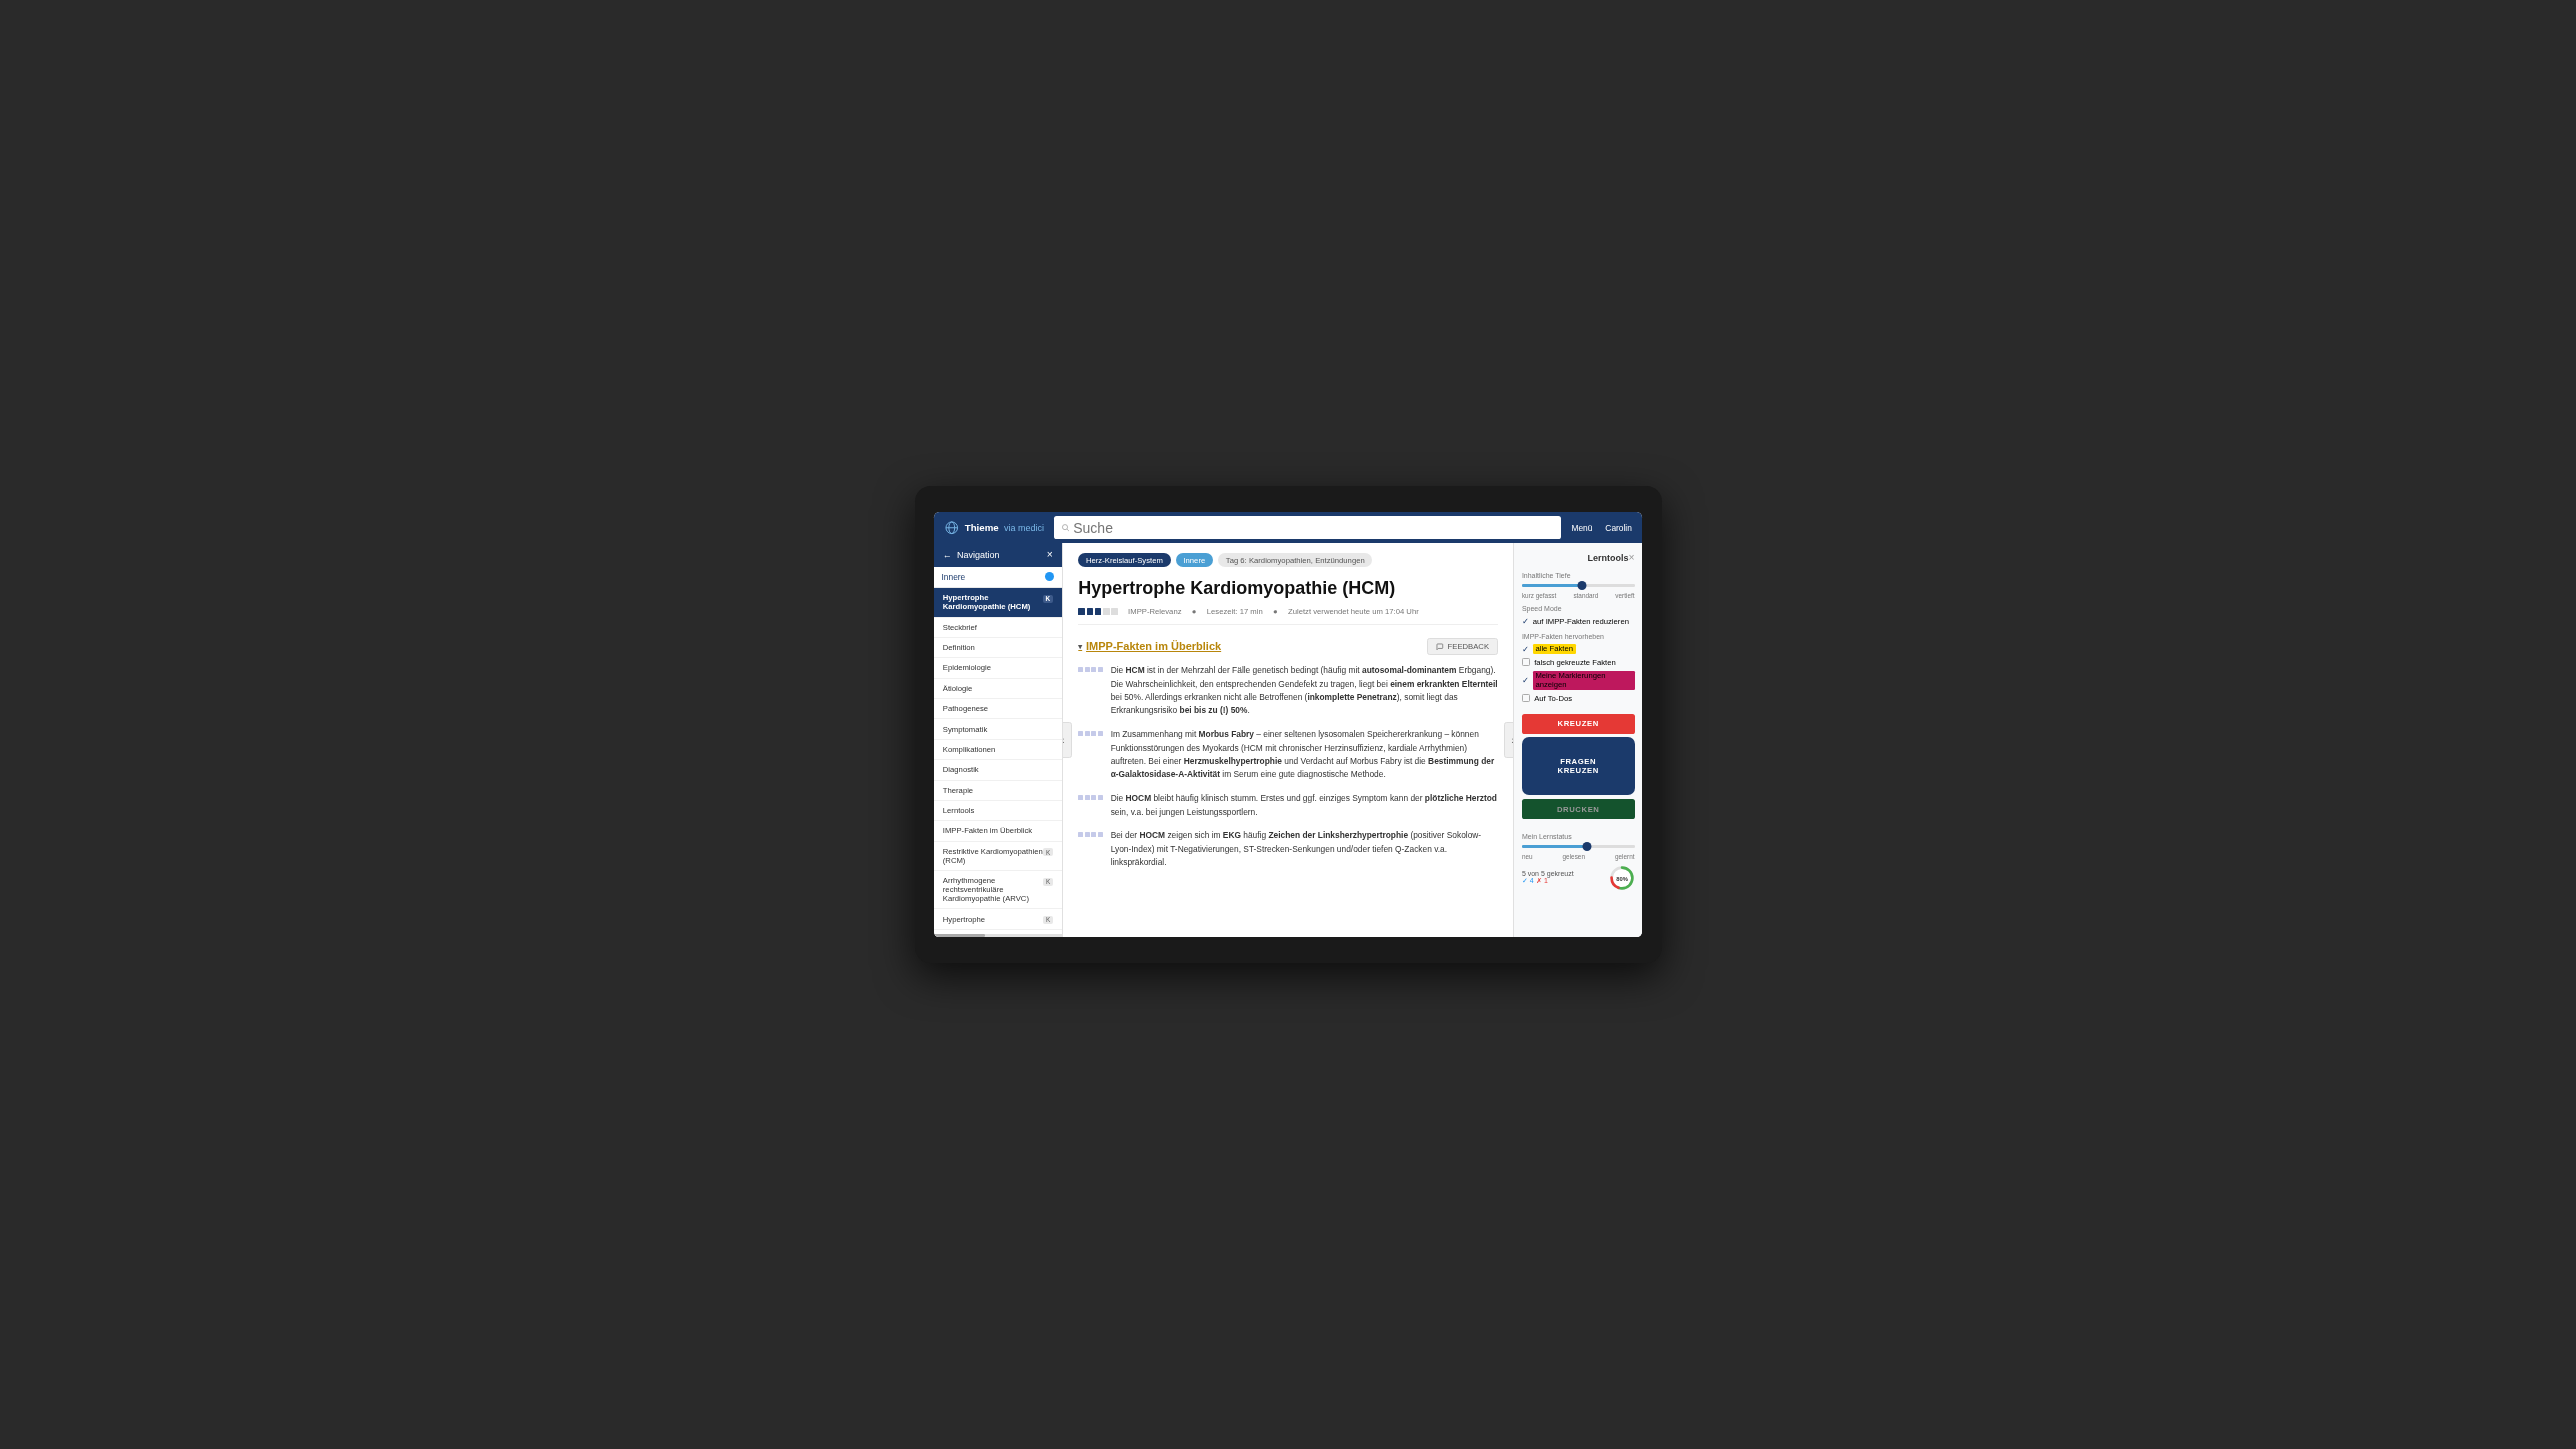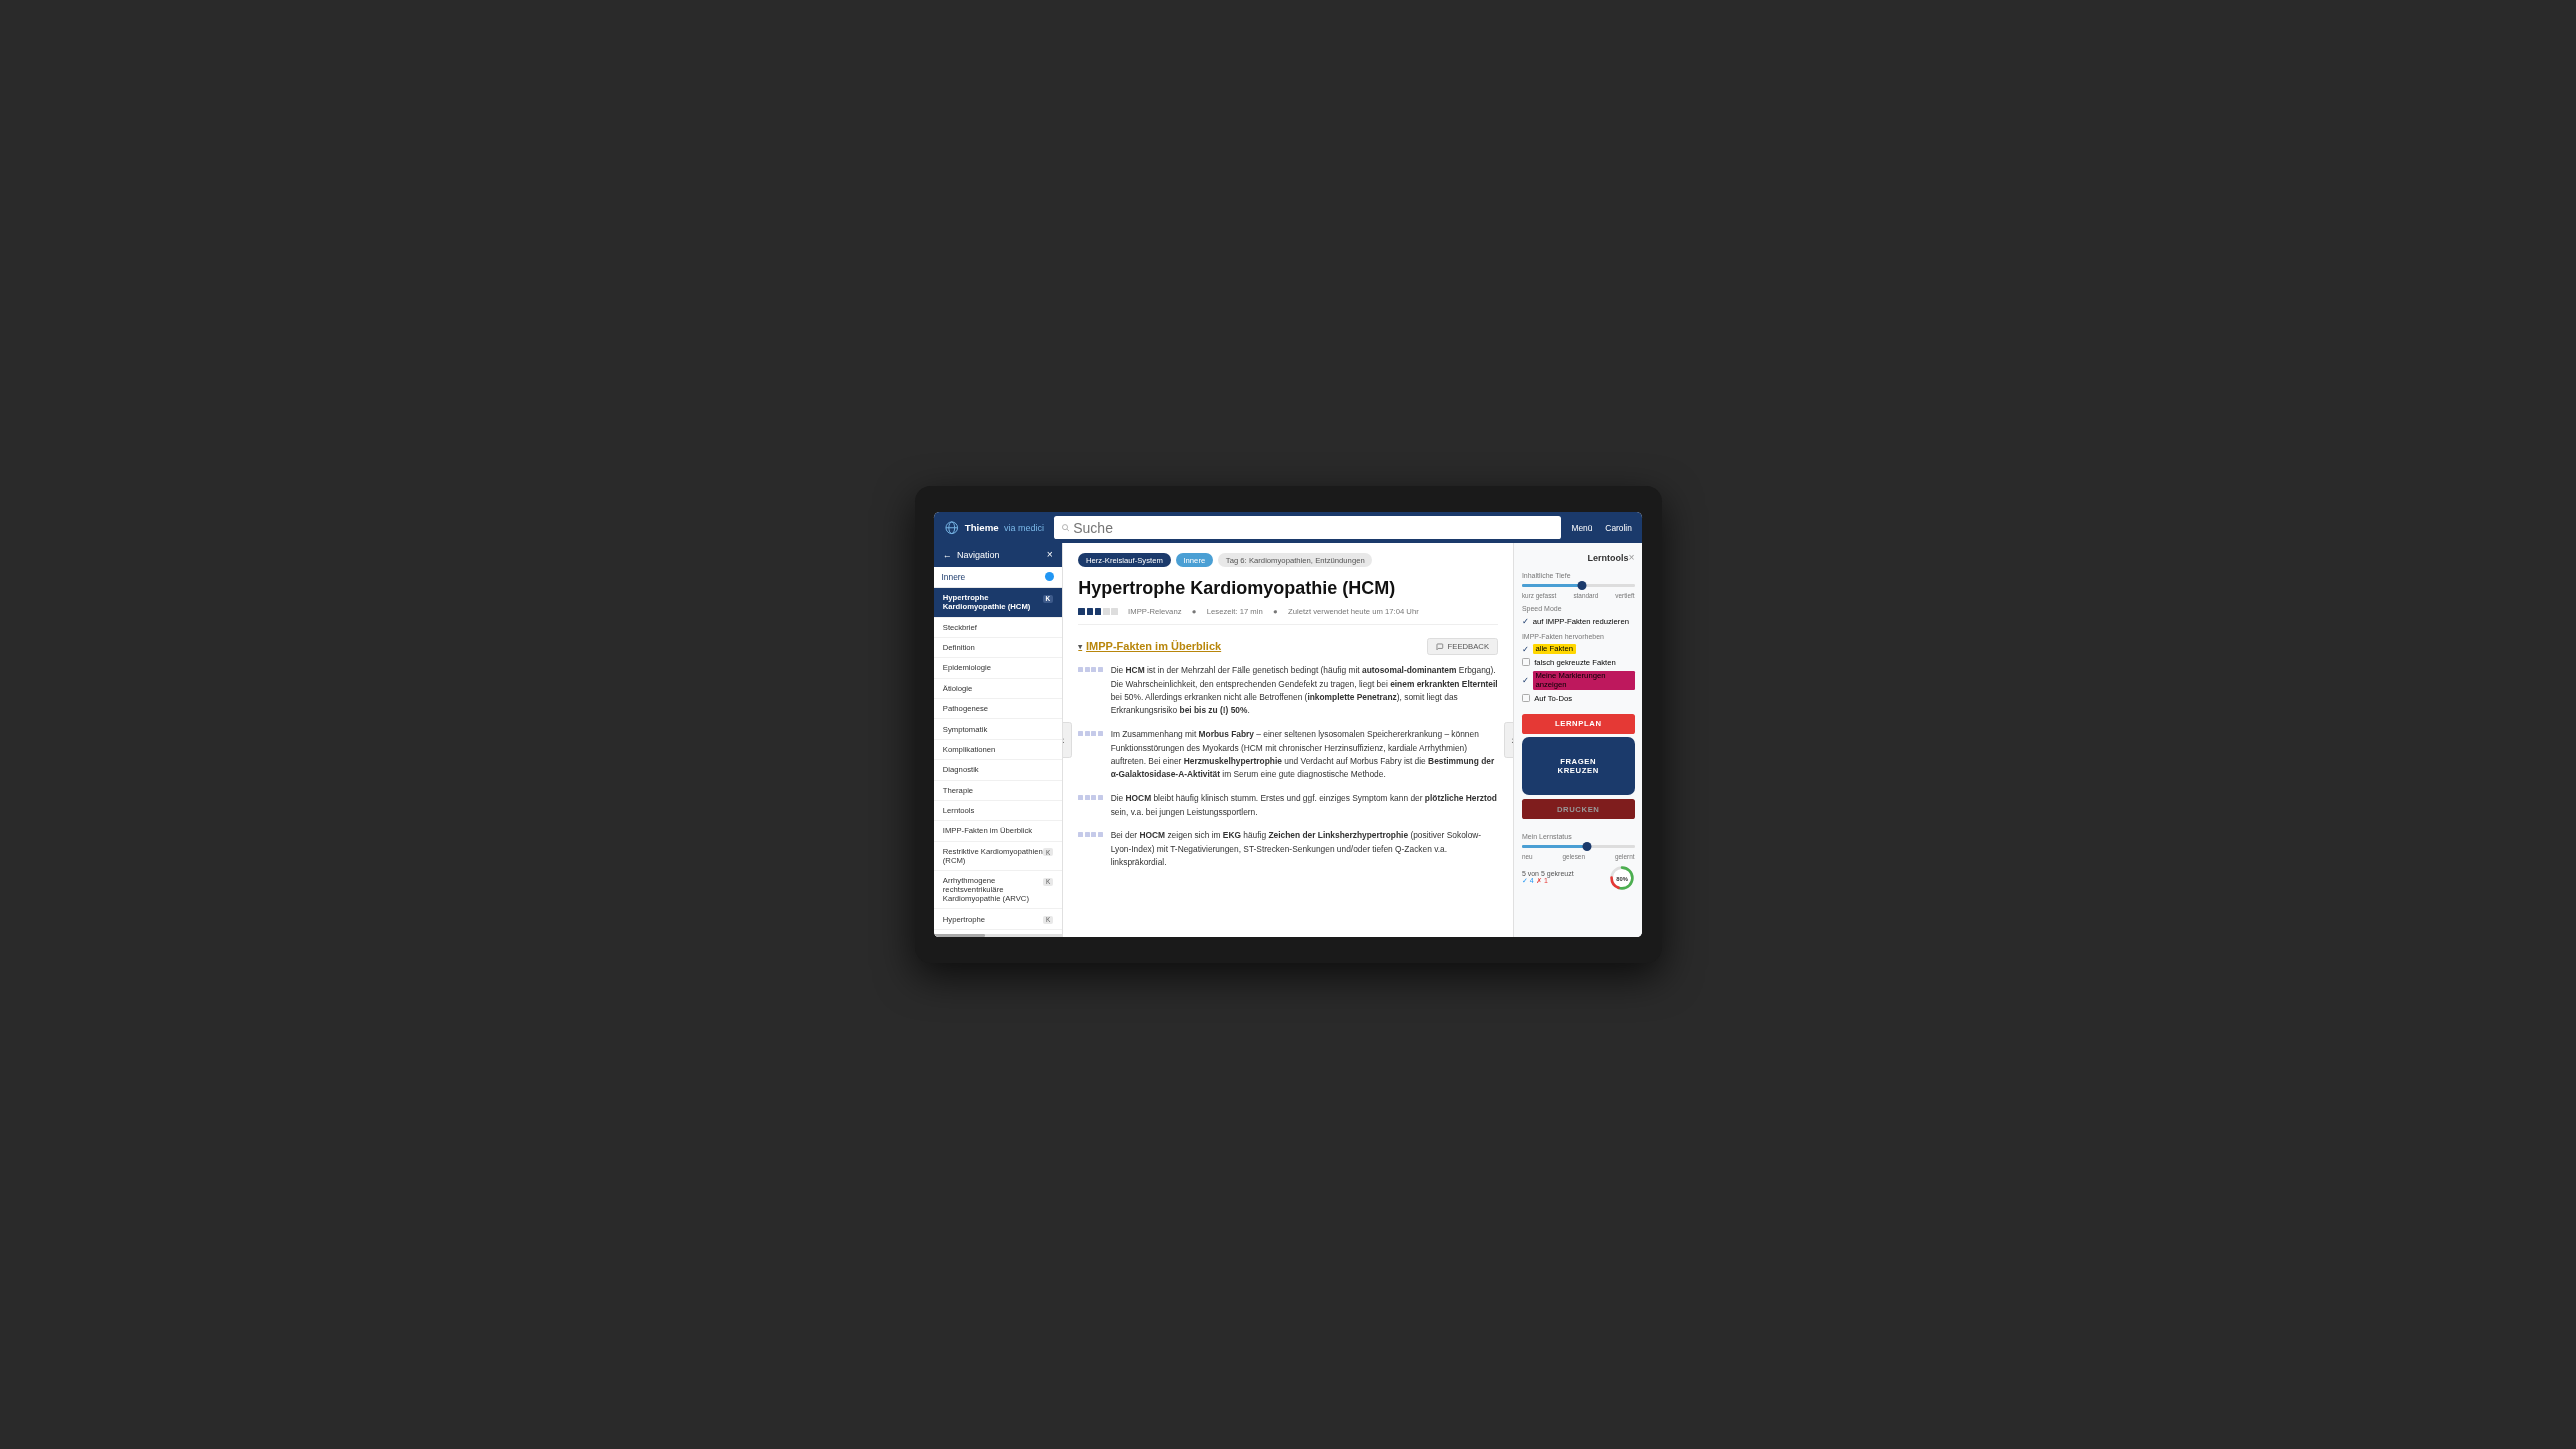--- a/index.html
+++ b/index.html
@@ -386,21 +386,21 @@
       border-radius: 7px;
       padding: 20px;
       font-size: 7.7px;
       font-weight: 700;
       letter-spacing: 0.6px;
       cursor: pointer;
       margin-bottom: 3.9px;
     }
     .btn-drucken {
       width: 100%;
-      background: #7f1d1d;
+      background: #14532d;
       color: #999;
       border: none;
       border-radius: 2.6px;
       padding: 5.2px;
       font-size: 7.7px;
       font-weight: 700;
       letter-spacing: 0.6px;
       cursor: pointer;
       margin-bottom: 7.7px;
     }
@@ -703,21 +703,21 @@
           <span class="highlight-green">Meine Markierungen anzeigen</span>
         </div>
 
         
         <div class="check-item">
           <div class="checkbox-empty"></div>
           <span>Auf To-Dos</span>
         </div>
 
         
-        <button class="btn-lernplan">LERNPLAN</button>
+        <button class="btn-lernplan">KREUZEN</button>
         <button class="btn-fragen">FRAGEN KREUZEN</button>
         <button class="btn-drucken">DRUCKEN</button>
 
         
         <div class="section-label">Mein Lernstatus</div>
         <div class="slider-container lernstatus-slider">
           <div class="slider-track">
             <div class="slider-fill" style="width:60%; background:#4a9fd4;"></div>
             <div class="slider-thumb" style="left:58%;"></div>
           </div>

